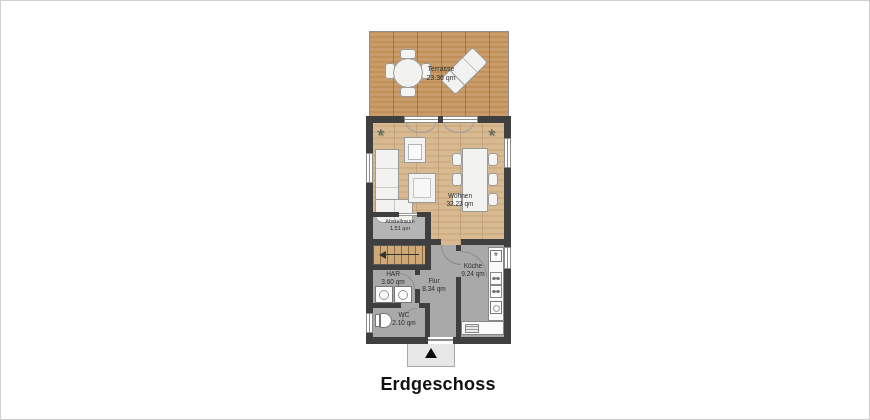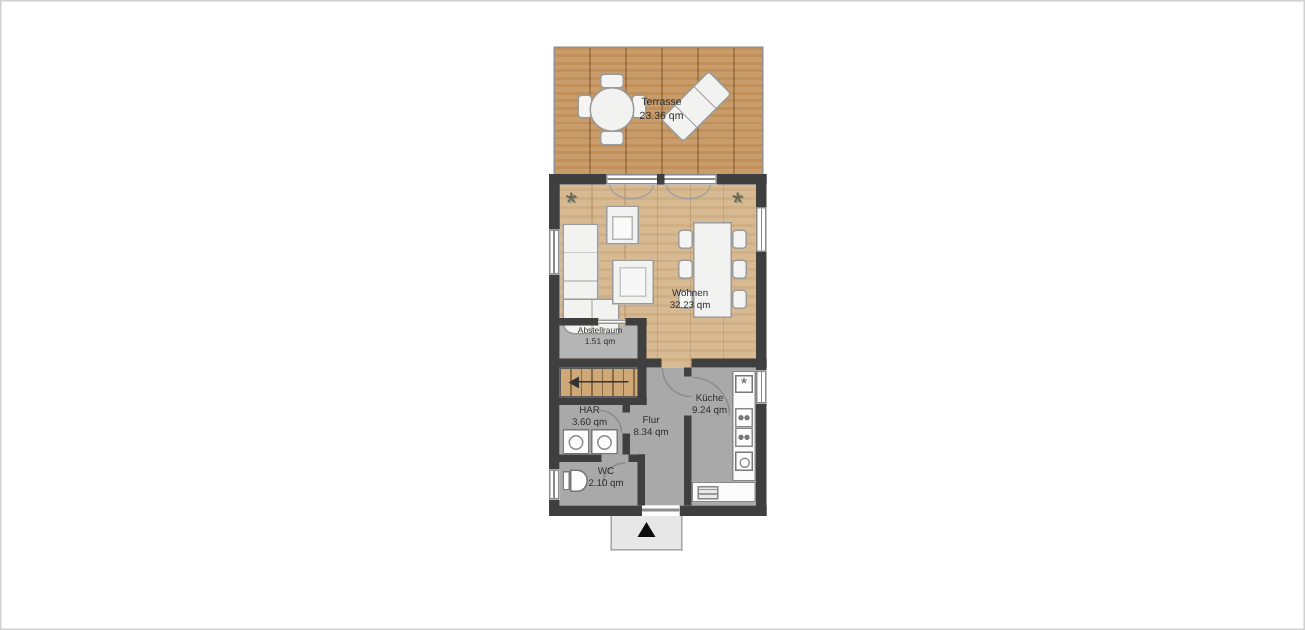--- a/index.html
+++ b/index.html
@@ -206,14 +206,15 @@
   <div class="abs arc tl" style="left:400px;top:307px;width:16px;height:16px;z-index:4;"></div>
   <div class="abs wall" style="left:424px;top:302px;width:5px;height:34px;z-index:5;"></div>
 
   <div class="abs wall" style="left:455px;top:244px;width:5px;height:6px;z-index:5;"></div>
   <div class="abs wall" style="left:455px;top:276px;width:5px;height:60px;z-index:5;"></div>
   <div class="abs arc tr" style="left:460px;top:250px;width:26px;height:26px;z-index:4;"></div>
 
   <div class="abs" style="left:406px;top:343px;width:48px;height:23px;background:#e7e7e7;border:1px solid #a8a8a8;border-top:none;"></div>
   <div class="abs tri-up" style="left:424px;top:347px;"></div>
 
+  <div class="abs title" style="left:337px;top:373px;width:200px;">Erdgeschoss</div>
 
 </div>
 
 </body></html>

